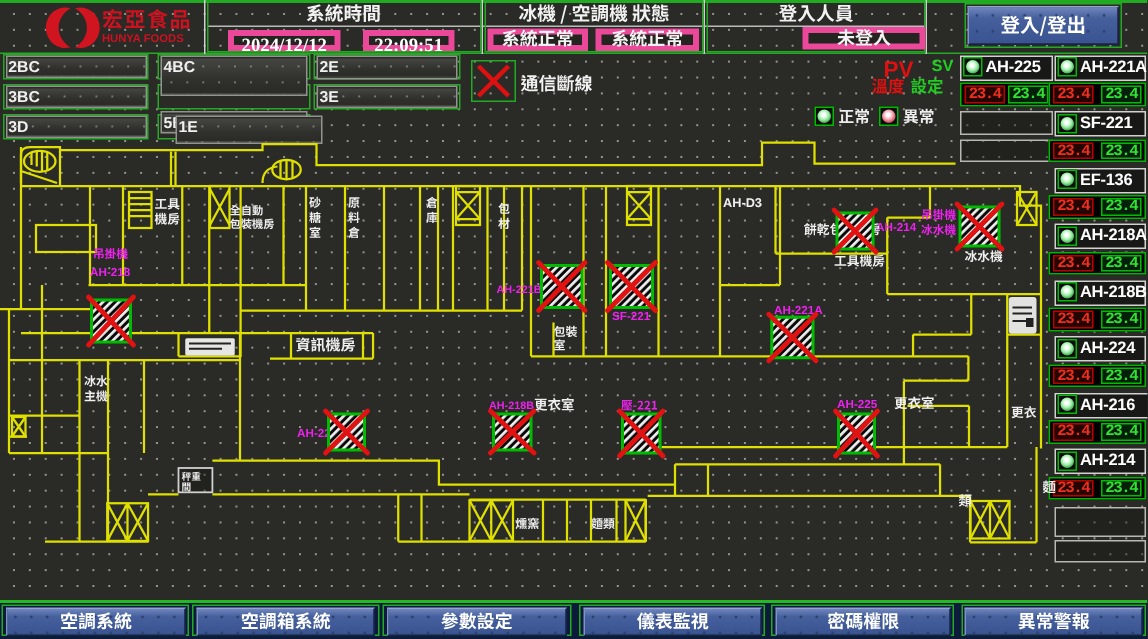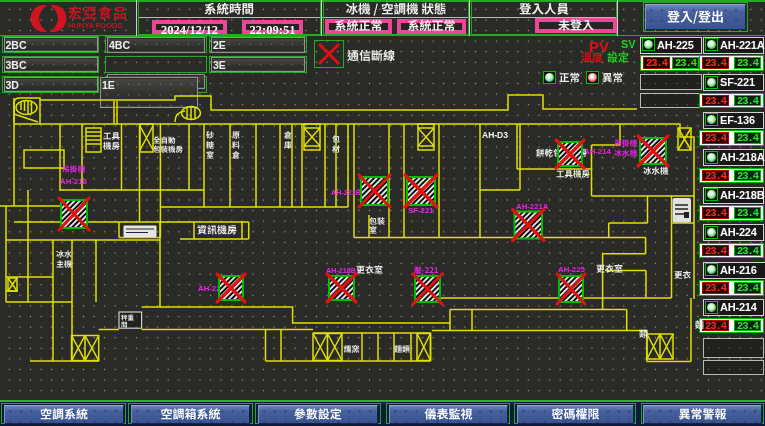--- a/index.html
+++ b/index.html
@@ -8,21 +8,21 @@
 .abs{position:absolute}
 .gbox{position:absolute;border:4px solid #ec4899;color:#fff;font-weight:bold;text-align:center;font-size:12px;line-height:13px;background:rgba(30,30,28,0.5)}
 .gwrap{position:absolute;border:1px solid #22aa22}
 .btn{position:absolute;border:1px solid #98989200;outline:1px solid #939390;background-image:radial-gradient(circle,rgba(175,175,168,0.55) 0.8px,rgba(0,0,0,0) 1px),linear-gradient(#454541,#30302c 60%,#2a2a26);background-size:10.6px 10.6px,auto;color:#f0f0f0;font-weight:bold;font-size:10.5px;line-height:12.5px}
 .bbtn{position:absolute;background-image:radial-gradient(circle,#2c3f70 0.9px,rgba(0,0,0,0) 1.1px),linear-gradient(#6f85bd,#45609c 30%,#3a5391);background-size:10.6px 10.6px,auto;border:1px solid #16244d;border-top:1px solid #93a4d0;border-left:1px solid #7f92c4;color:#fff;font-weight:bold;font-size:12px;text-align:center}
 .plab{position:absolute;border:1.5px solid #d2d2d0;background:#181816;color:#fff;font-weight:bold;font-size:11px;line-height:14.5px;white-space:nowrap;letter-spacing:-0.2px}
 .led{position:absolute;width:13px;height:13px;border:1px solid #00bb00;background:#0c0c0c}
 .led i{position:absolute;left:1px;top:1px;width:9px;height:9px;border-radius:50%;display:block}
 .ledg i{background:radial-gradient(circle at 45% 40%,#ffffff 15%,#9ef0a8 45%,#1d8a2d 85%)}
 .ledr i{background:radial-gradient(circle at 45% 40%,#ffffff 15%,#f0a0a8 45%,#b02030 85%)}
-.num{position:absolute;border:1px solid #00b400;background:#ffffff}
+.num{position:absolute;border:1px solid #00b400;background:#000000}
 .num .r,.num .g{position:absolute;top:1px;height:11.5px;border:1px solid;font-family:"Liberation Mono",monospace;font-weight:bold;font-size:10.5px;line-height:11px;text-align:center;letter-spacing:-1px}
 .num .r{left:2px;width:27px;border-color:#bb0000;color:#ee3020;background:#250400}
 .num .g{right:2px;width:27px;border-color:#00bb00;color:#33e033;background:#03200a}
 .ebox{position:absolute;border:1.5px solid #b8b8b4;background:rgba(20,20,18,0.4)}
 .sep{position:absolute;top:0;width:1px;height:36px;background:#cfcfcf}
 </style></head><body>
 
 <div class="abs" style="left:0;top:0;width:765px;height:1.5px;background:#22aa22"></div>
 <div class="abs" style="left:0;top:34.5px;width:765px;height:1.5px;background:#22aa22"></div>
 <div class="sep" style="left:136px"></div>
@@ -51,27 +51,27 @@
 
 <div class="gwrap" style="left:2px;top:35.5px;width:97px;height:17.5px"></div>
 <div class="gwrap" style="left:105px;top:35.5px;width:102px;height:17.5px"></div>
 <div class="gwrap" style="left:209px;top:35.5px;width:98px;height:17.5px"></div>
 <div class="gwrap" style="left:2px;top:55.5px;width:97px;height:17.5px"></div>
 <div class="gwrap" style="left:105px;top:55.5px;width:102px;height:17.5px"></div>
 <div class="gwrap" style="left:209px;top:55.5px;width:98px;height:17.5px"></div>
 <div class="gwrap" style="left:2px;top:75.5px;width:97px;height:17.5px"></div>
 <div class="gwrap" style="left:105px;top:75.5px;width:102px;height:17.5px"></div>
 <div class="btn" style="left:4.5px;top:38px;width:92px;height:13px">2BC</div>
-<div class="btn" style="left:108px;top:38px;width:96px;height:14px">4BC</div>
+<div class="btn" style="left:108px;top:38px;width:96px;height:25px">4BC</div>
 <div class="btn" style="left:212px;top:38px;width:92px;height:14px">2E</div>
 <div class="btn" style="left:4.5px;top:58px;width:92px;height:13px">3BC</div>
 <div class="btn" style="left:108px;top:75px;width:96px;height:13px">5BC</div>
 <div class="btn" style="left:212px;top:58px;width:92px;height:13px">3E</div>
 <div class="btn" style="left:4.5px;top:78px;width:92px;height:13px">3D</div>
-<div class="btn" style="left:101px;top:78px;width:96px;height:29px">1E</div>
+<div class="btn" style="left:118px;top:78px;width:96px;height:17px">1E</div>
 
 <div class="gwrap" style="left:314px;top:40px;width:30px;height:28px"></div>
 <svg class="abs" style="left:314px;top:40px" width="30" height="28">
     <path d="M5,4 L25,24 M25,4 L5,24" stroke="#dd1111" stroke-width="3" fill="none"></path>
   </svg>
 
 <div class="abs" style="left:589px;top:38px;color:#dd1111;font-weight:bold;font-size:15px">PV</div>
 <div class="abs" style="left:621px;top:38px;color:#22cc22;font-weight:bold;font-size:11px">SV</div>
 
 <div class="led ledg" style="left:543px;top:71px">

